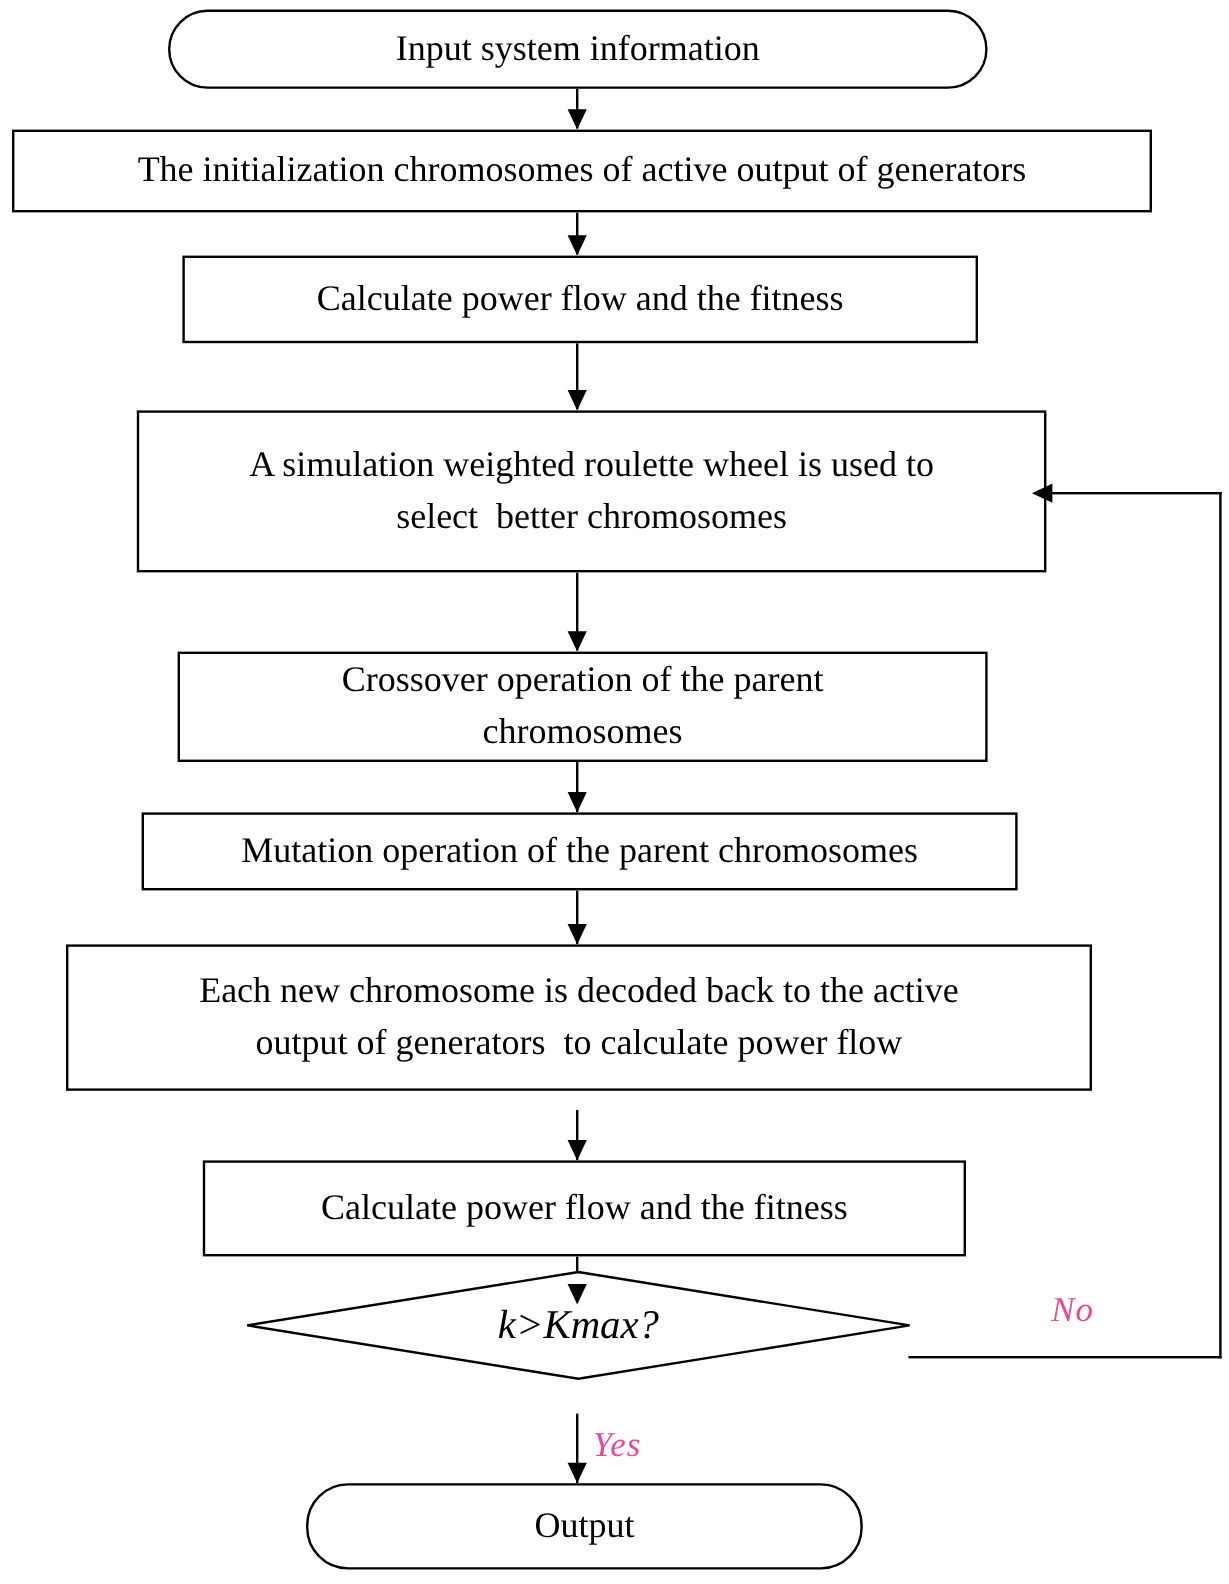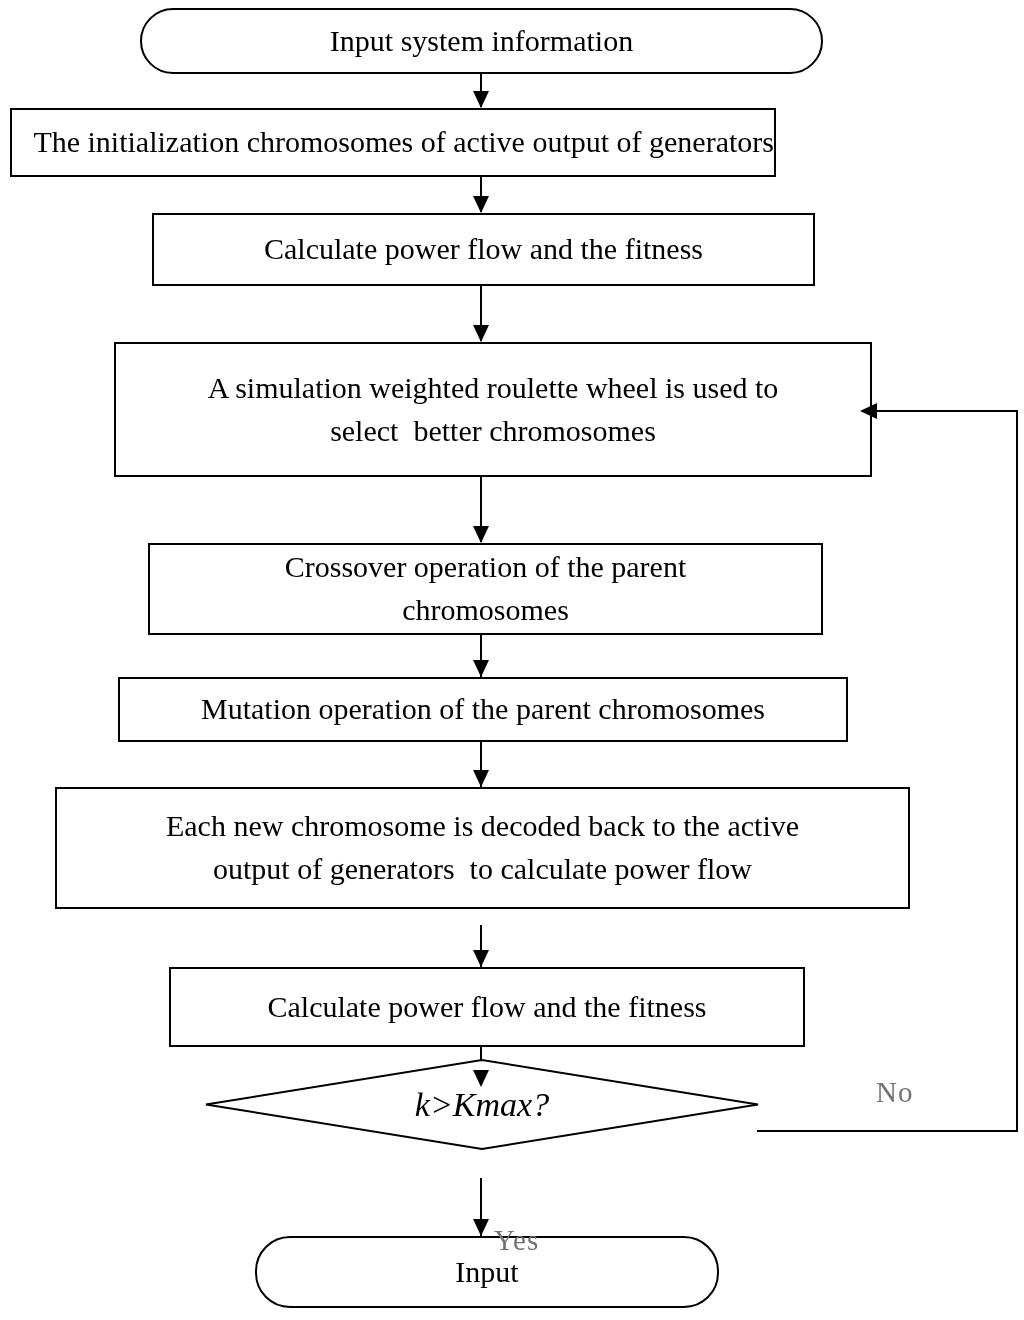--- a/index.html
+++ b/index.html
@@ -30,21 +30,21 @@
   .node .label {
     white-space: pre-wrap;
     font-size: 30px;
     line-height: 1.42;
     color: #000000;
   }
   .terminator { border-radius: 40px; }
 
   
   .n-start     { left: 140px; top: 8px;    width: 683px; height: 66px;  border-radius: 33px; }
-  .n-init      { left: 10px;  top: 108px;  width: 766px; height: 69px; justify-content: flex-end; }
+  .n-init      { left: 10px;  top: 108px;  width: 950px; height: 69px; }
   .n-calc1     { left: 152px; top: 213px;  width: 663px; height: 73px; }
   .n-select    { left: 114px; top: 342px;  width: 758px; height: 135px; }
   .n-crossover { left: 148px; top: 543px;  width: 675px; height: 92px; }
   .n-mutation  { left: 118px; top: 677px;  width: 730px; height: 65px; }
   .n-decode    { left: 55px;  top: 787px;  width: 855px; height: 122px; }
   .n-calc2     { left: 169px; top: 967px;  width: 636px; height: 80px; }
   .n-output    { left: 255px; top: 1236px; width: 464px; height: 72px; border-radius: 35px; }
 
   .decision-wrap {
     position: absolute;
@@ -84,24 +84,25 @@
     width: 0; height: 0;
     border-top: 8px solid transparent;
     border-bottom: 8px solid transparent;
     border-right: 17px solid #000000;
     z-index: 3;
   }
   .edge-label {
     position: absolute;
     font-size: 29px;
     letter-spacing: 1px;
-    color: #737373;
+    color: #ec4899;
     z-index: 3;
+    font-style: italic;
   }
-  .lbl-yes { left: 494px; top: 1224px; }
+  .lbl-yes { left: 494px; top: 1188px; }
   .lbl-no  { left: 876px; top: 1076px; }
 </style>
 </head>
 <body>
 
 <div class="canvas">
 
   <div class="line" style="left:480px; top:74px;   width:2px; height:33px;"></div>
   <div class="arrow-down" style="left:473px; top:91px;"></div>
 
@@ -173,16 +174,16 @@
   </div>
 
   <div class="decision-wrap">
     <svg width="556" height="93" viewBox="0 0 556 93">
       <polygon points="2,46.5 278,2 554,46.5 278,91" fill="#ffffff" stroke="#000000" stroke-width="2"></polygon>
     </svg>
     <div class="decision-label">k&gt;Kmax?</div>
   </div>
 
   <div class="node terminator n-output">
-    <div class="label">Input</div>
+    <div class="label">Output</div>
   </div>
 
 </div>
 
 </body></html>

